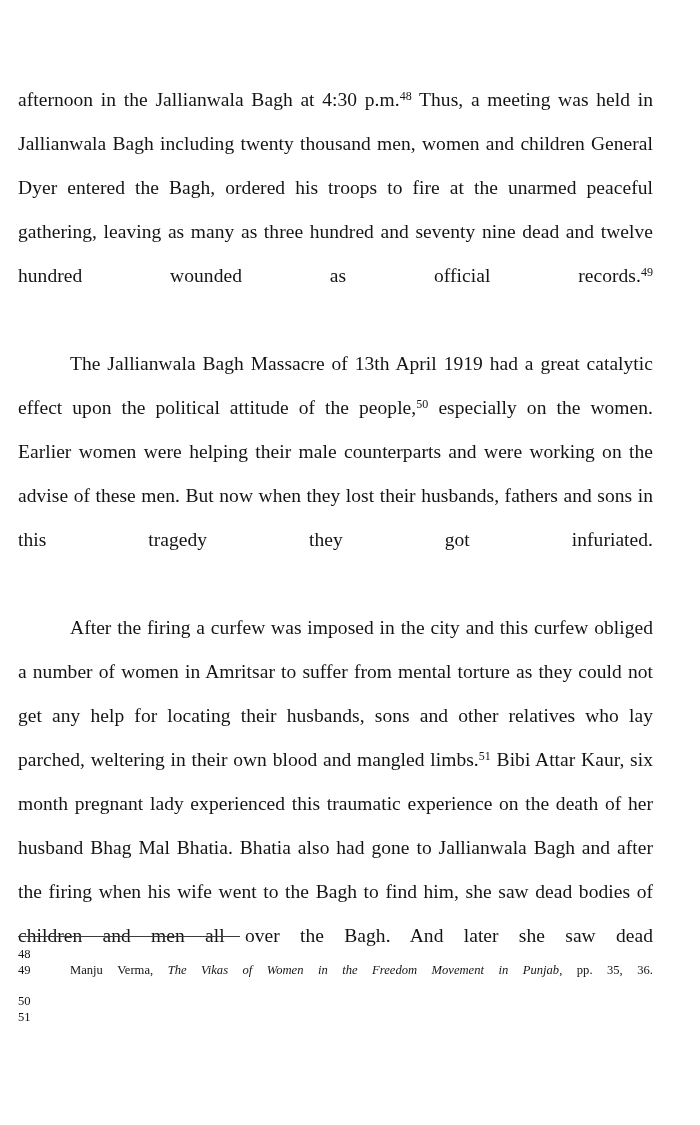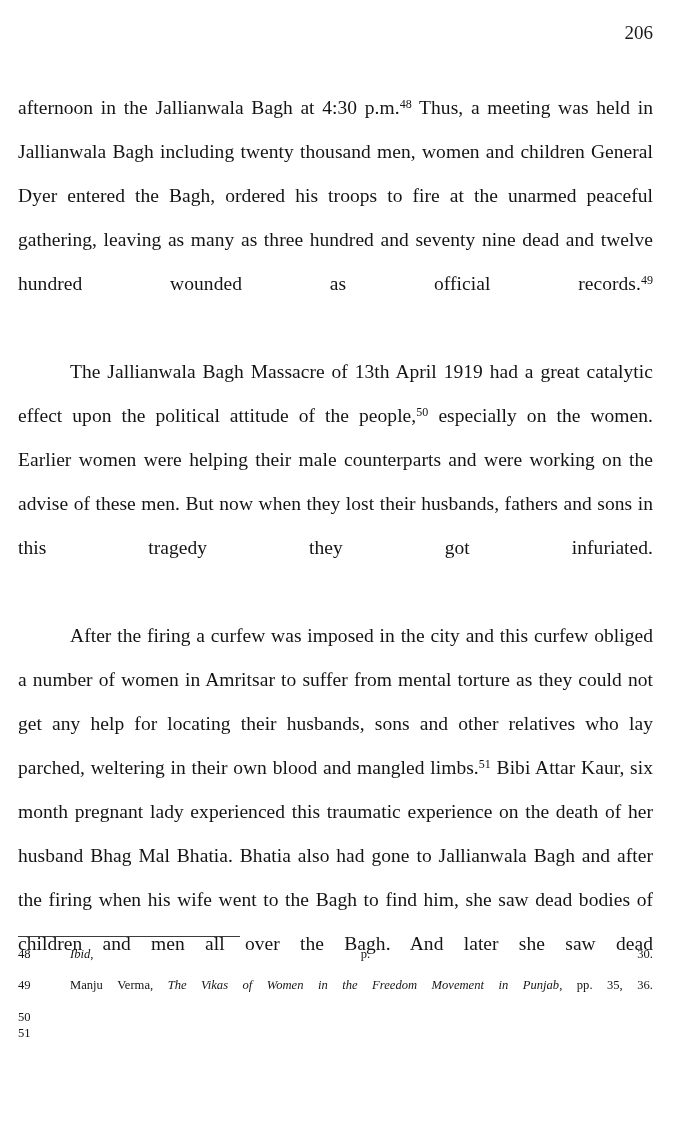--- a/index.html
+++ b/index.html
@@ -26,21 +26,21 @@
     width: 635px;
     text-align: right;
     font-size: 19px;
     line-height: 22px;
     color: #1a1a1a;
   }
 
   
   .body-block {
     position: absolute;
-    top: 86px;
+    top: 78px;
     left: 18px;
     width: 635px;
   }
   .para {
     margin: 0;
     font-size: 19.5px;
     line-height: 44px;
     text-align: justify;
     text-justify: inter-word;
     color: #141414;
@@ -108,31 +108,30 @@
   }
   .fn-title {
     font-style: italic;
   }
 </style>
 </head>
 <body>
 
 <div class="page">
 
-  <div class="page-number">206</div>
 
   <div class="body-block">
       <p class="para">afternoon in the Jallianwala Bagh at 4:30 p.m.<sup class="fn">48</sup>  Thus, a meeting was held in Jallianwala Bagh including twenty thousand men, women and children General Dyer entered the Bagh, ordered his troops to fire at the unarmed peaceful gathering, leaving as many as three hundred and seventy nine dead and twelve hundred wounded as official records.<sup class="fn">49</sup></p>
       <p class="para indent">The Jallianwala Bagh Massacre of 13th April 1919 had a great catalytic effect upon the political attitude of the people,<sup class="fn">50</sup> especially on the women.  Earlier women were helping their male counterparts and were working on the advise of these men.  But now when they lost their husbands, fathers and sons in this tragedy they got infuriated.</p>
       <p class="para indent">After the firing a curfew was imposed in the city and this curfew obliged a number of women in Amritsar to suffer from mental torture as they could not get any help for locating their husbands, sons and other relatives who lay parched, weltering in their own blood and mangled limbs.<sup class="fn">51</sup>  Bibi Attar Kaur, six month pregnant lady experienced this traumatic experience on the death of her husband Bhag Mal Bhatia.  Bhatia also had gone to Jallianwala Bagh and after the firing when his wife went to the Bagh to find him, she saw dead bodies of children and men all over the Bagh.  And later she saw dead</p>
     </div>
 
   <div class="footnotes">
     <div class="fn-rule"></div>
     <ul class="fn-list">
-        <li class="fn-item"><span class="fn-num">48</span><span><i class="fn-title">Ibid</i>, p. 30.</span></li>
+        <li class="fn-item"><span class="fn-num">48</span></li>
         <li class="fn-item"><span class="fn-num">49</span><span>Manju Verma, <i class="fn-title">The Vikas of Women in the Freedom Movement in Punjab</i>, pp. 35, 36.</span></li>
         <li class="fn-item"><span class="fn-num">50</span></li>
         <li class="fn-item"><span class="fn-num">51</span></li>
       </ul>
   </div>
 
 </div>
 
 </body></html>

